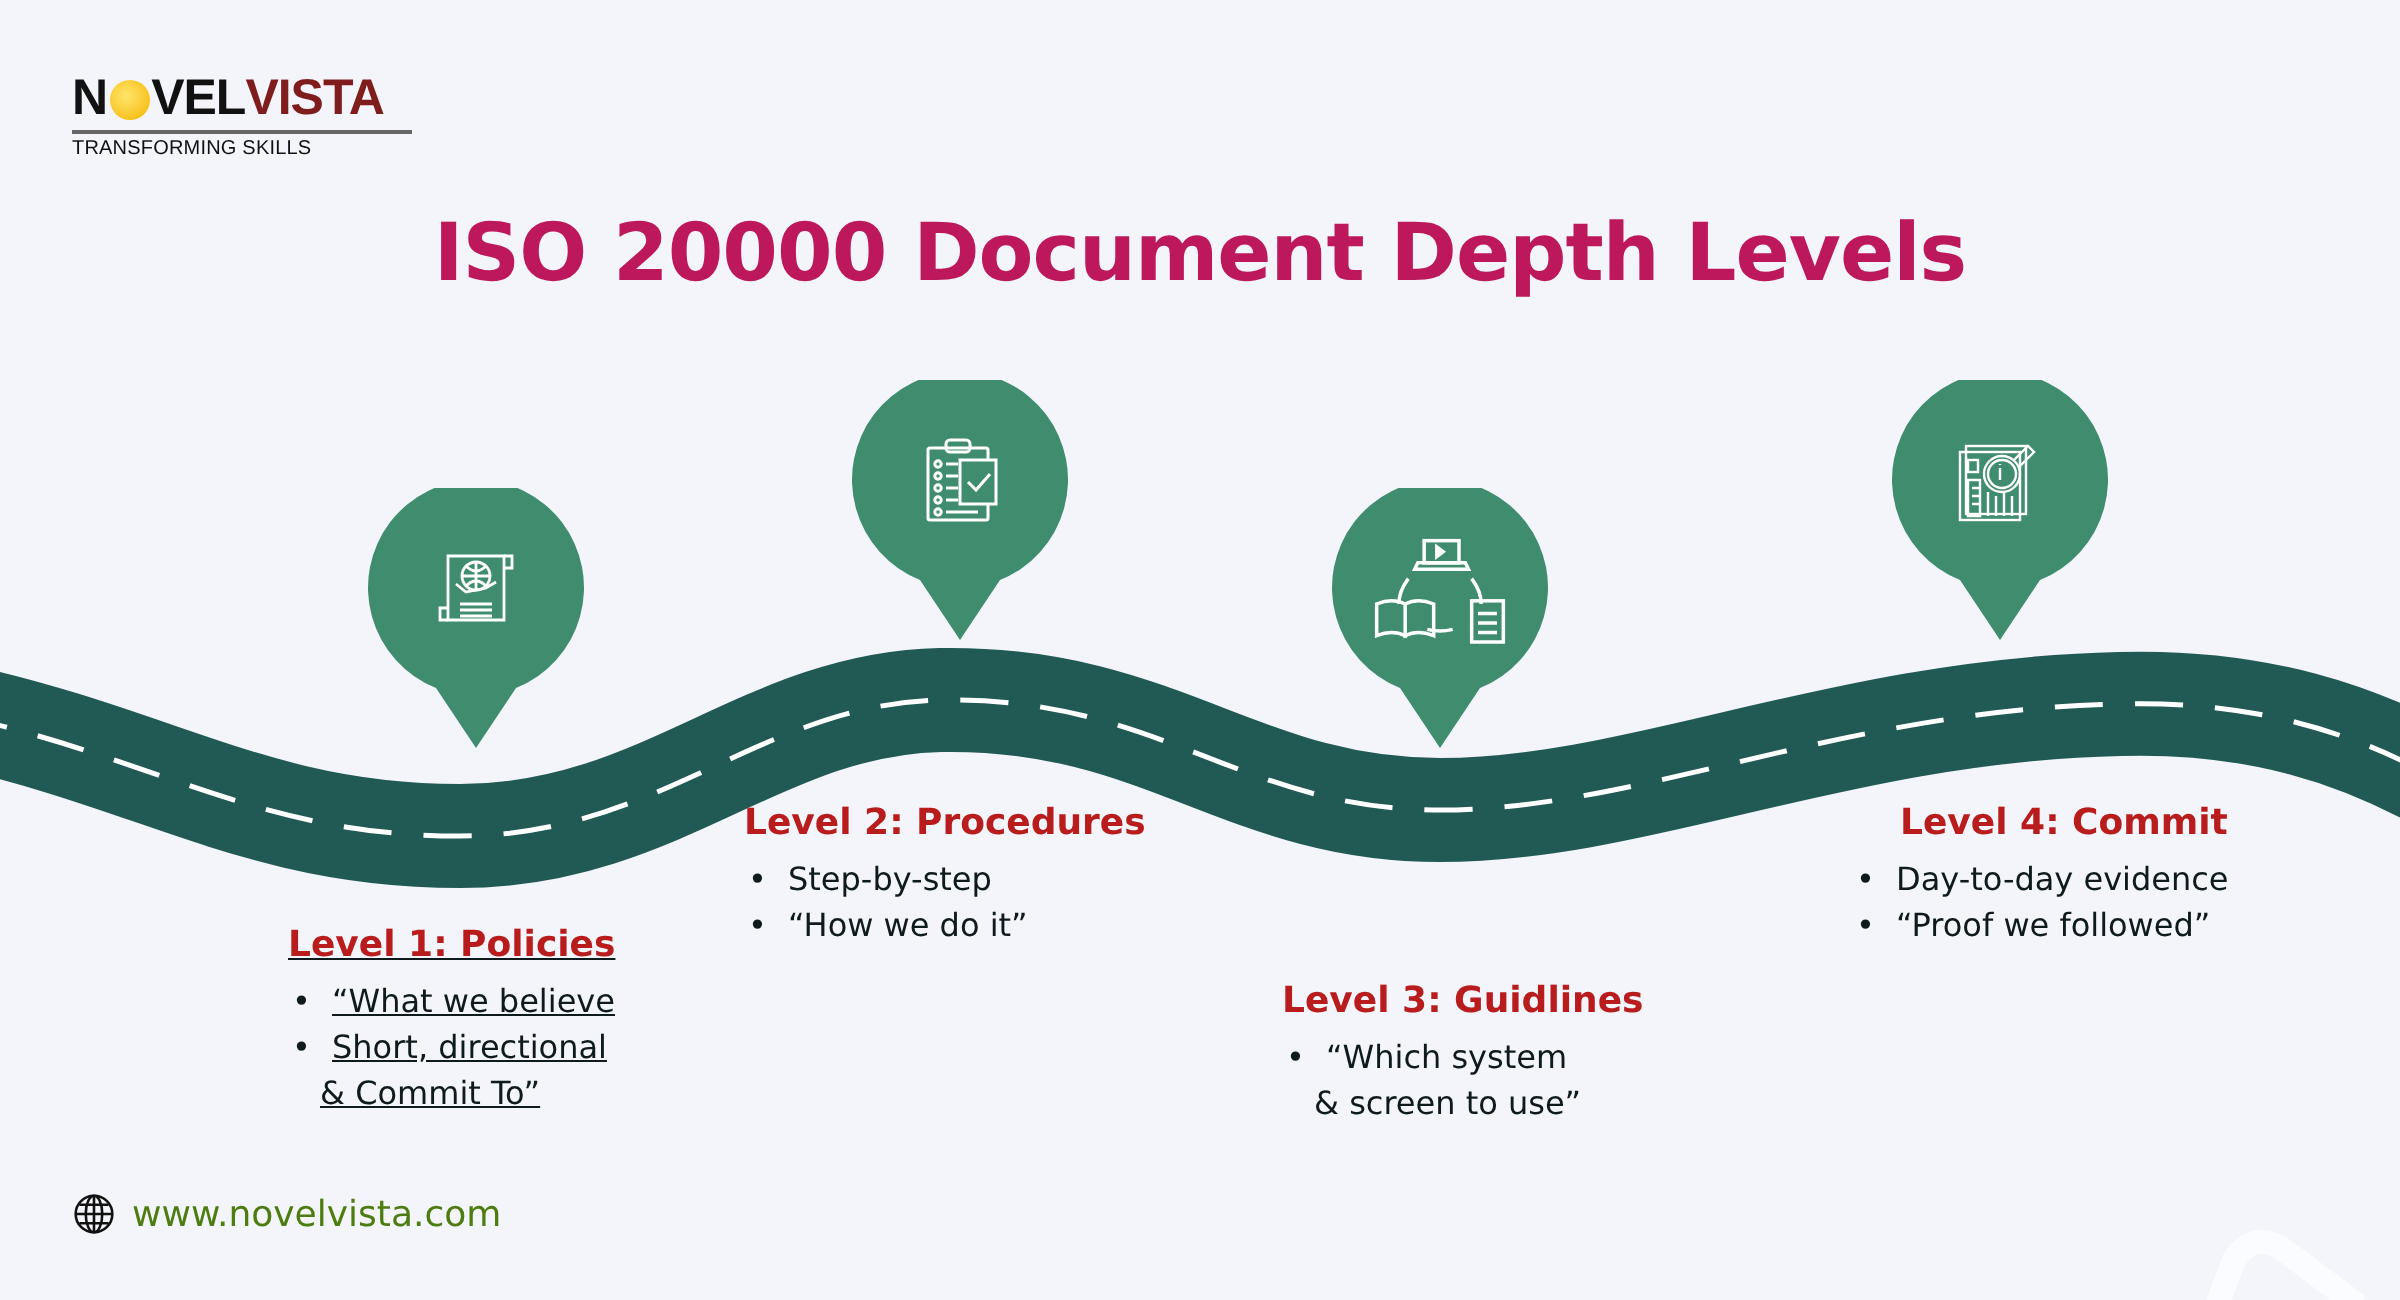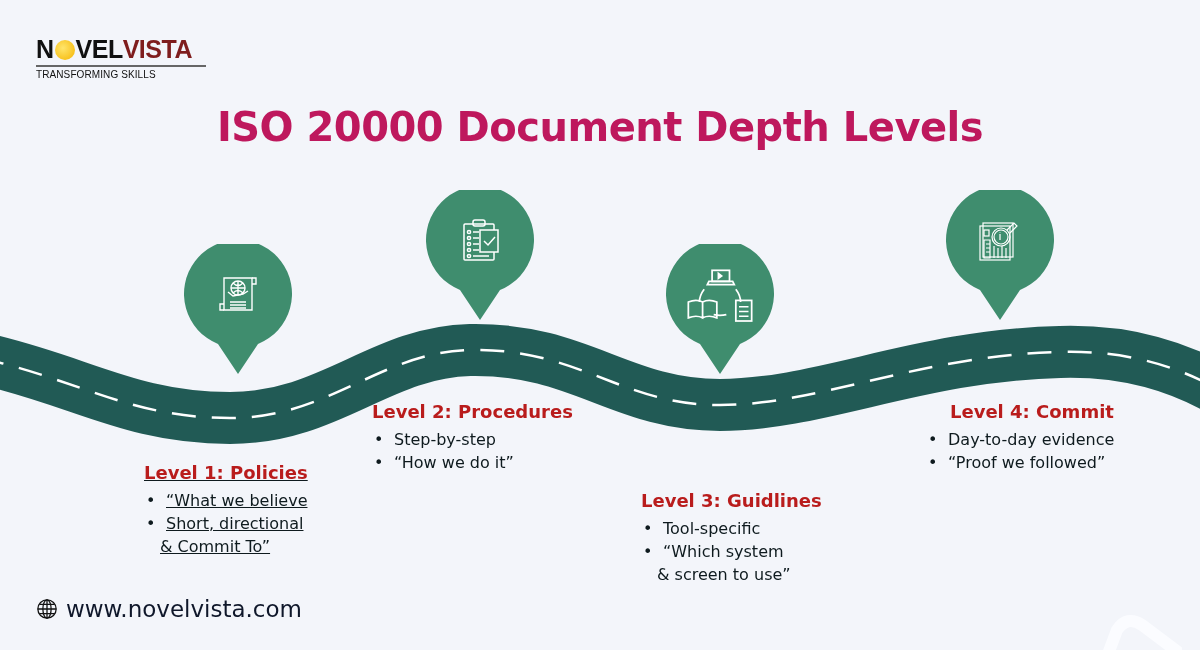--- a/index.html
+++ b/index.html
@@ -17,21 +17,21 @@
   .pin svg { position:absolute; left:0; top:0; }
   .pin .icon { position:absolute; left:30px; top:26px; width:48px; height:48px; }
   .level { position:absolute; color:#0e1a1e; }
   .level h3 { margin:0 0 6px 0; font-family:"DejaVu Sans", sans-serif; font-weight:bold; font-size:18px; color:#b91c1c; white-space:nowrap; }
   .level ul { list-style:none; margin:0; padding:0; }
   .level li { font-size:16px; line-height:23px; position:relative; padding-left:22px; white-space:nowrap; }
   .level li::before { content:"•"; position:absolute; left:2px; top:0; font-size:16px; }
   .level li.cont { padding-left:16px; }
   .level li.cont::before { content:""; }
   .footer { position:absolute; left:36px; top:596px; display:flex; align-items:center; gap:8px; }
-  .footer span.url { font-size:23px; color:#0f172a; }
+  .footer span.url { font-size:18px; color:#4d7c0f; }
   .deco { position:absolute; right:18px; bottom:-20px; }
 </style>
 </head>
 <body>
 
 <div class="logo">
   <div class="logo-word">
     <span class="dark">N</span>
     <span class="logo-o"></span>
     <span class="dark">VEL</span>
@@ -126,21 +126,20 @@
   <h3>Level 2: Procedures</h3>
   <ul>
     <li>Step-by-step</li>
     <li>“How we do it”</li>
   </ul>
 </div>
 
 <div class="level" style="left:641px; top:462px;margin-top:28px;">
   <h3>Level 3: Guidlines</h3>
   <ul>
-    <li>Tool-specific</li>
     <li>“Which system</li>
     <li class="cont">&amp; screen to use”</li>
   </ul>
 </div>
 
 <div class="level" style="left:926px; top:401px;">
   <h3 style="margin-left:24px;">Level 4: Commit</h3>
   <ul>
     <li>Day-to-day evidence</li>
     <li>“Proof we followed”</li>

